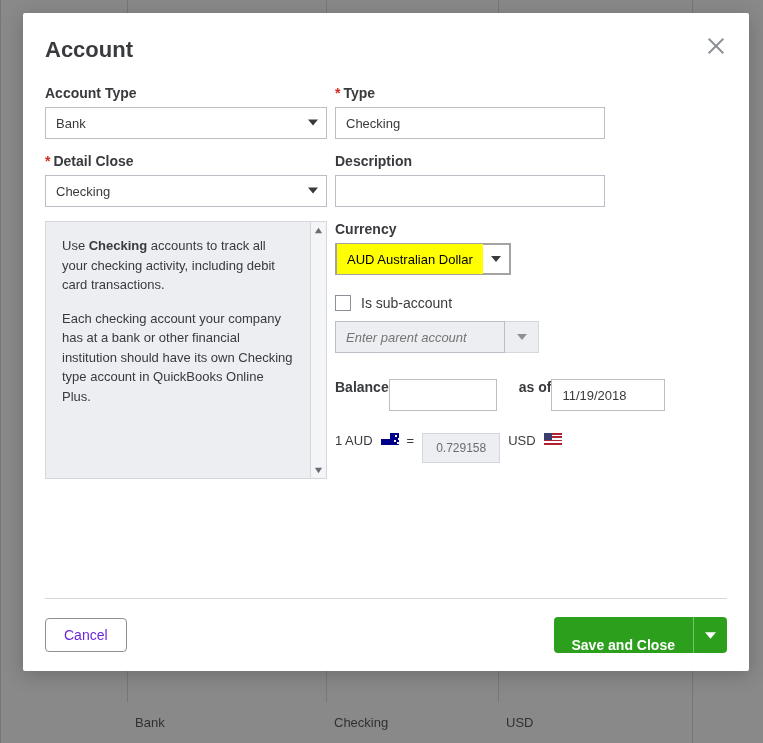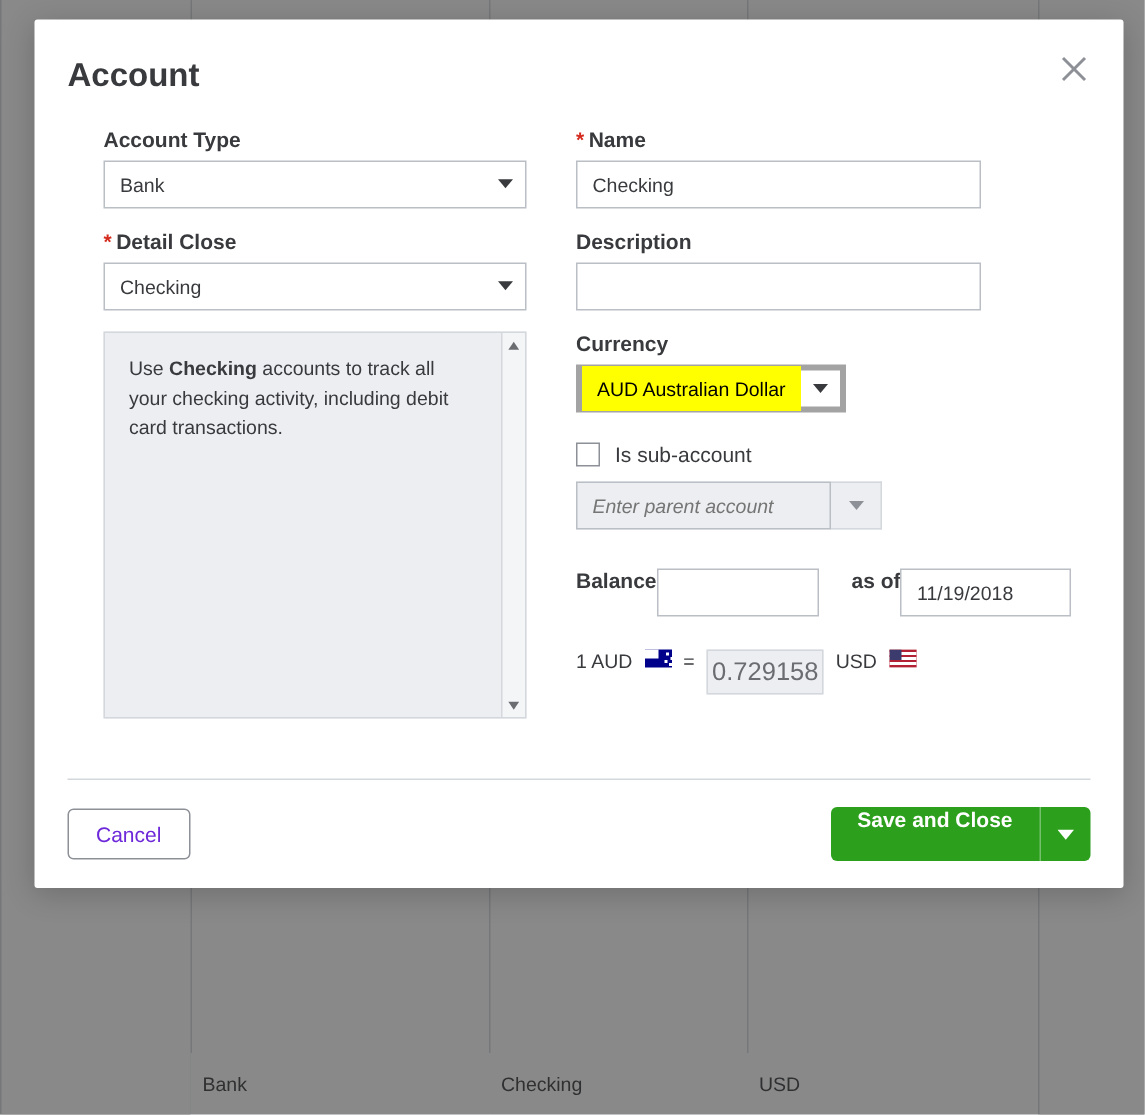--- a/index.html
+++ b/index.html
@@ -5,30 +5,30 @@
   * { box-sizing: border-box; font-family: -apple-system, BlinkMacSystemFont, "Segoe UI", Arial, sans-serif; }
   html, body { margin:0; padding:0; height:100%; }
   body { background:#565656; width:763px; height:743px; overflow:hidden; position:relative; }
 
   
   .bg-table { position:absolute; left:0; right:0; top:0; bottom:0; background:#fff; }
   .bg-col-border { position:absolute; top:0; bottom:0; width:1px; background:#d4d7dc; }
   .bg-row { position:absolute; left:0; right:0; height:42px; border-bottom:1px solid #d4d7dc; background:#fff; font-size:13px; color:#393a3d; padding-left:8px; line-height:42px;}
   .overlay { position:absolute; inset:0; background:rgba(40,40,40,0.55); }
 
-  .modal { position:absolute; left:23px; top:13px; width:726px; height:579px; background:#fff; border-radius:2px; box-shadow:0 4px 20px rgba(0,0,0,.2); }
+  .modal { position:absolute; left:23px; top:13px; width:726px; height:658px; background:#fff; border-radius:2px; box-shadow:0 4px 20px rgba(0,0,0,.2); }
 
   .close-x { position:absolute; top:22px; right:22px; width:22px; height:22px; cursor:pointer; }
   .close-x svg { width:22px; height:22px; stroke:#8d9096; stroke-width:2.2; }
 
   .modal-inner { padding:24px 22px 18px 22px; height:100%; position:relative; }
 
   h1.title { margin:0 0 22px 0; font-size:22px; font-weight:700; color:#393a3d; }
 
-  .columns { display:flex; gap:33px;margin-left:24px; }
+  .columns { display:flex; gap:8px; }
   .col-left { width:282px; flex:0 0 282px; }
   .col-right { flex:1; }
 
   .field { margin-bottom:14px; }
   .field-label { font-size:14px; font-weight:600; color:#393a3d; margin-bottom:6px; display:block; }
   .req::before { content:"*"; color:#d52b1e; margin-right:3px; font-weight:700; }
 
   .select-box { position:relative; height:32px; border:1px solid #babec5; background:#fff; display:flex; align-items:center; padding:0 28px 0 10px; font-size:13px; color:#393a3d; cursor:pointer; }
   .select-box .caret { position:absolute; right:8px; top:50%; transform:translateY(-50%); }
   .caret svg { width:10px; height:10px; fill:#393a3d; }
@@ -36,54 +36,54 @@
   .text-input { height:32px; border:1px solid #babec5; background:#fff; padding:0 10px; font-size:13px; color:#393a3d; width:100%; display:flex; align-items:center; outline:none; }
   .text-input.disabled { background:#eceef1; color:#8d9096; font-style:italic; }
 
   .help-box { position:relative; margin-top:6px; border:1px solid #d4d7dc; background:#eceef1; height:258px; display:flex; }
   .help-content { padding:14px 16px 14px 16px; font-size:13px; line-height:1.5; color:#393a3d; flex:1; overflow:hidden; }
   .help-content p { margin:0 0 14px 0; }
   .help-scroll { width:16px; background:#f4f5f7; border-left:1px solid #d4d7dc; display:flex; flex-direction:column; justify-content:space-between; align-items:center; }
   .help-scroll .sbtn { height:16px; width:100%; display:flex; align-items:center; justify-content:center; cursor:pointer; }
   .help-scroll svg { width:9px; height:9px; fill:#6b6c72; }
 
-  .currency-select { display:inline-flex; align-items:center; border:4px solid #a3a3a3; height:32px; }
+  .currency-select { display:inline-flex; align-items:center; border:2px solid #a3a3a3; height:32px; }
   .currency-label { background:#ffff00; padding:0 10px; height:30px; display:flex; align-items:center; font-size:13px; }
   .currency-caret { width:26px; height:30px; display:flex; align-items:center; justify-content:center; border-left:0; }
 
   .checkbox-row { display:flex; gap:10px; margin:20px 0 10px 0; }
   .checkbox-box { width:16px; height:16px; border:1.5px solid #8d9096; cursor:pointer; }
   .checkbox-label { font-size:14px; color:#393a3d; }
 
   .parent-row { display:flex; }
   .parent-input { width:170px; }
   .parent-caret { width:34px; height:32px; border:1px solid #d4d7dc; border-left:0; background:#eceef1; display:flex; align-items:center; justify-content:center; }
 
   .bal-row { display:flex; gap:22px; margin-top:26px; }
   .bal-col { display:flex; flex-direction:row; }
   .bal-col .field-label { margin-bottom:6px; }
   .bal-input { width:108px; }
   .asof-input { width:114px; }
 
   .rate-row { display:flex; align-items:flex-start; gap:8px; margin-top:22px; font-size:13px; color:#393a3d; }
-  .rate-box { width:78px; height:30px; border:1px solid #d4d7dc; background:#eceef1; display:flex; align-items:center; justify-content:center; font-size:17px; color:#6b6c72; }
+  .rate-box { width:78px; height:30px; border:1px solid #d4d7dc; background:#eceef1; display:flex; align-items:center; justify-content:center; font-size:12px; color:#6b6c72; }
   .flag { width:18px; height:12px; display:inline-block; vertical-align:middle; }
   .flag-au { background:linear-gradient(#00008B,#00008B); position:relative; }
   .flag-au::before { content:""; position:absolute; left:0; top:0; width:9px; height:6px; background:
      linear-gradient(#fff,#fff); }
   .flag-au::after { content:""; position:absolute; right:2px; top:2px; width:2px; height:2px; background:#fff; box-shadow:3px 3px 0 #fff, -1px 5px 0 #fff, 2px 7px 0 #fff; }
   .flag-us { background:#B22234; position:relative; overflow:hidden; }
   .flag-us::before { content:""; position:absolute; inset:0; background:repeating-linear-gradient(#B22234 0 1.7px,#fff 1.7px 3.4px); }
   .flag-us::after { content:""; position:absolute; left:0; top:0; width:8px; height:6.5px; background:#3C3B6E; }
 
   .footer { position:absolute; left:22px; right:22px; bottom:18px; }
   .footer-divider { height:1px; background:#d4d7dc; margin-bottom:18px; }
   .footer-row { display:flex; justify-content:space-between; align-items:center; }
   .btn-cancel { height:34px; padding:0 18px; border:1px solid #8d9096; background:#fff; border-radius:4px; font-size:14px; color:#6d28d9; cursor:pointer; display:flex; align-items:center; }
-  .btn-save { height:36px; background:#2ca01c; border-radius:4px; display:flex; align-items:flex-start; cursor:pointer; }
+  .btn-save { height:36px; background:#2ca01c; border-radius:4px; display:flex; align-items:flex-end; cursor:pointer; }
   .btn-save-label { color:#fff; font-size:14px; font-weight:600; padding:0 18px; }
   .btn-save-split { width:34px; height:100%; border-left:1px solid rgba(255,255,255,.35); display:flex; align-items:center; justify-content:center; }
   .btn-save-split svg { width:11px; height:11px; fill:#fff; }
 
   .w-name { width:270px; }
   .w-num { width:162px; }
   .w-desc { width:270px; }
 </style>
 </head>
 <body>
@@ -133,39 +133,40 @@
                   <polygon points="0,2 10,2 5,8"></polygon>
                 </svg></span>
           </div>
         </div>
 
         <div class="help-box">
           <div class="help-content">
             <p>
               <span>Use </span><b>Checking</b><span> accounts to track all your checking activity, including debit card transactions.</span>
             </p>
+            <p>Each checking account your company has at a bank or other financial institution should have its own Checking type account in QuickBooks Online Plus.</p>
           </div>
           <div class="help-scroll">
             <div class="sbtn">
                 <svg viewBox="0 0 10 10">
                   <polygon points="5,2 9,8 1,8"></polygon>
                 </svg>
               </div>
             <div class="sbtn">
                 <svg viewBox="0 0 10 10">
                   <polygon points="1,2 9,2 5,8"></polygon>
                 </svg>
               </div>
           </div>
         </div>
       </div>
 
       <div class="col-right">
         <div class="field">
-          <span class="field-label req">Name</span>
+          <span class="field-label req">Type</span>
           <input class="text-input w-name" value="Checking" style="">
         </div>
 
 
         <div class="field">
           <span class="field-label">Description</span>
           <input class="text-input w-desc" value="" style="">
         </div>
 
         <div class="field">

